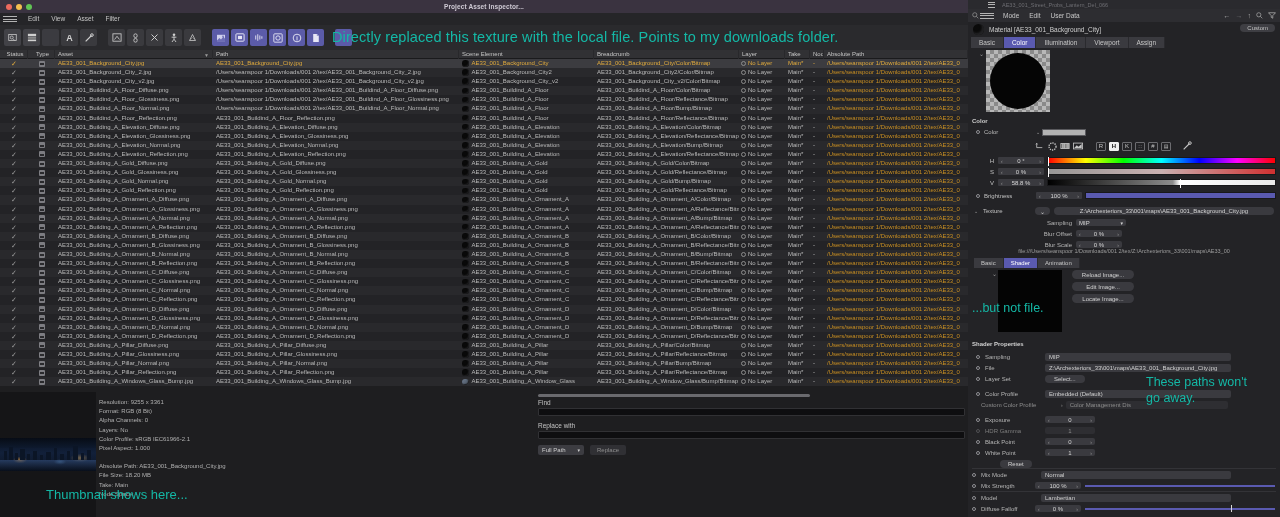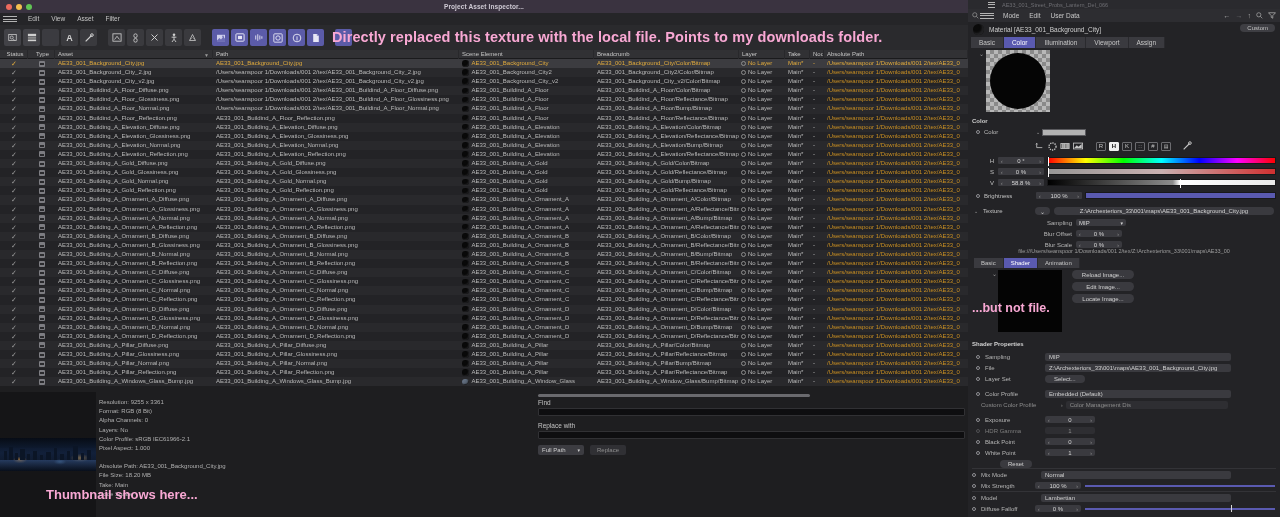--- a/index.html
+++ b/index.html
@@ -45,21 +45,21 @@
     display:flex; align-items:center; justify-content:center;
     color:#d0d0d0; font-size:8px;
   }
   .tb.flat { background:#3a3a3e; }
   .tb.blank { background:#3b3b40; }
   .tb.active { background:#5b5ba8; }
   .tbgap { width:7px; }
   .tb svg { display:block; }
 
   .annotation {
-    position:absolute; color:#f9a8d4; font-weight:bold;
+    position:absolute; color:#14b8a6; font-weight:normal;
     font-family:"Liberation Sans", sans-serif;
     white-space:nowrap; pointer-events:none;
   }
   #anno-top { left:332px; top:29px; font-size:14.5px; letter-spacing:.1px; }
   #anno-thumb { left:46px; top:487px; font-size:13px; }
   #anno-not-here { left:972px; top:301px; font-size:12.5px; }
   #anno-paths { left:1146px; top:374px; font-size:12.5px; line-height:16px; }
 
   
   .table { position:absolute; left:0; top:50px; width:968px; height:342px; overflow:hidden; }
@@ -1465,14 +1465,18 @@
         <span>0 %</span>
         <span class="arr" style="font-size:5px;color:#9a9a9a;">›</span>
       </span>
       <span class="bar bar-m" style="flex:1;margin:0 5px 0 4px;position:relative;">
         <i style="position:absolute;left:77%;top:-3px;width:1px;height:7px;background:#d8d8d8;"></i>
       </span>
     </div>
   </div>
 
   <div class="annotation" id="anno-not-here">...but not file.</div>
+  <div class="annotation" id="anno-paths">
+    <div>These paths won't</div>
+    <div>go away.</div>
+  </div>
 
 </div>
 
 </body></html>

